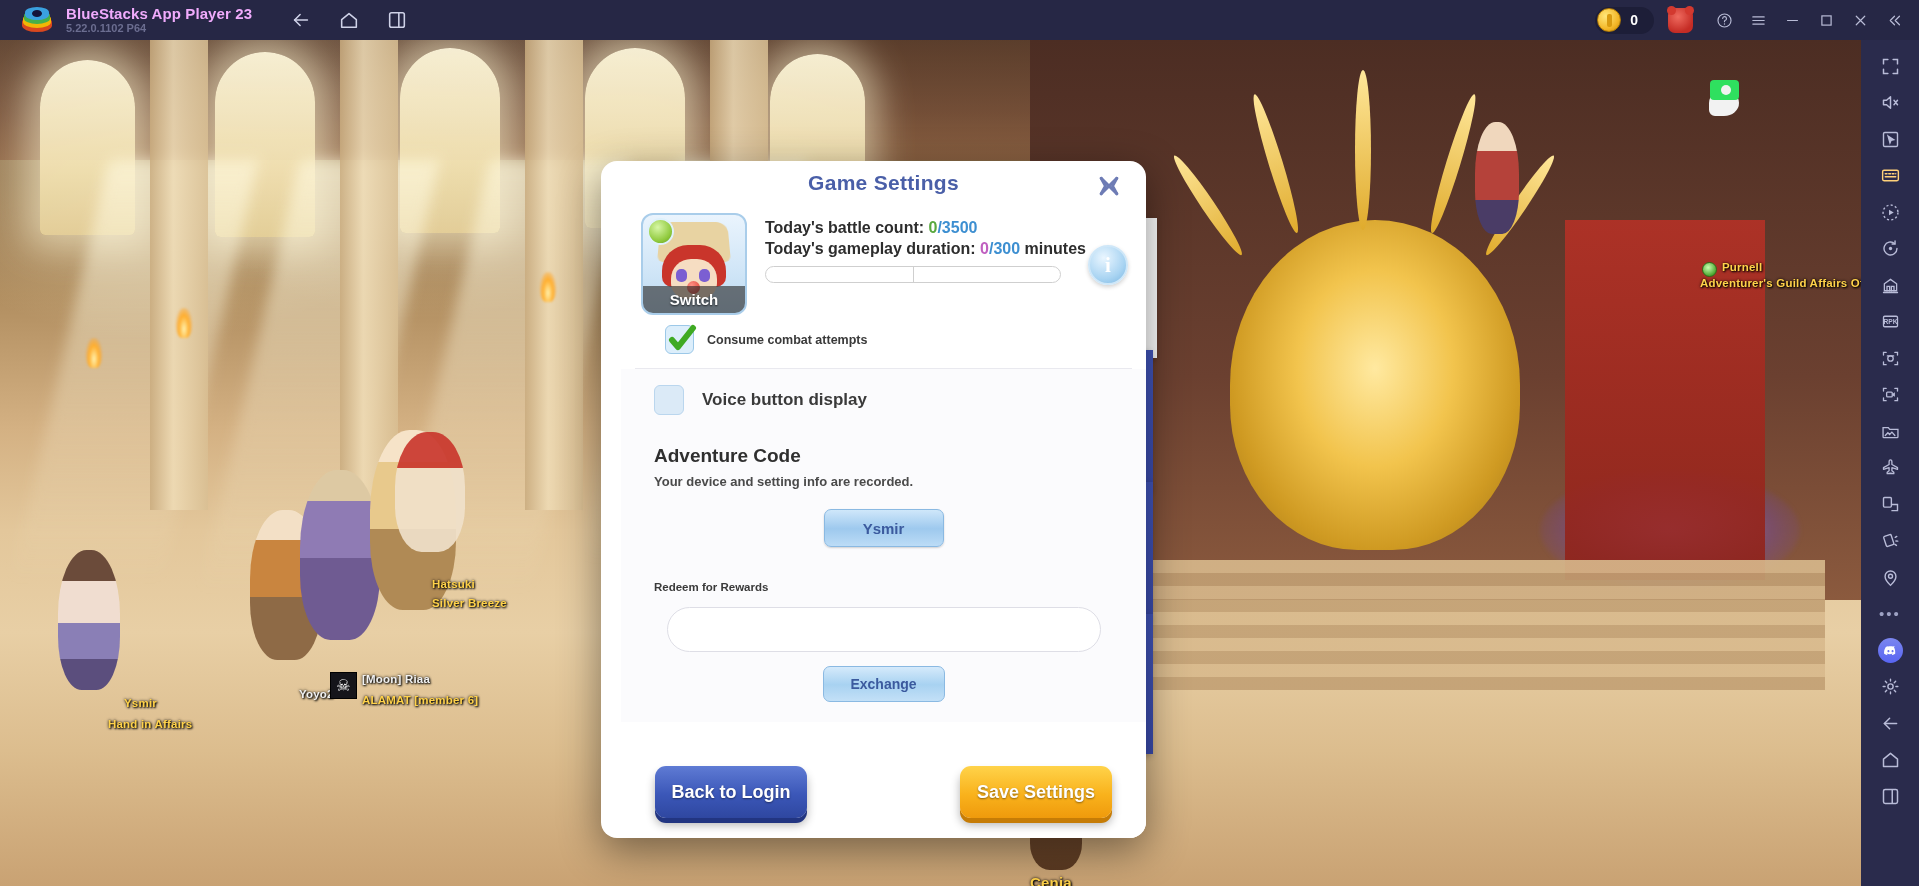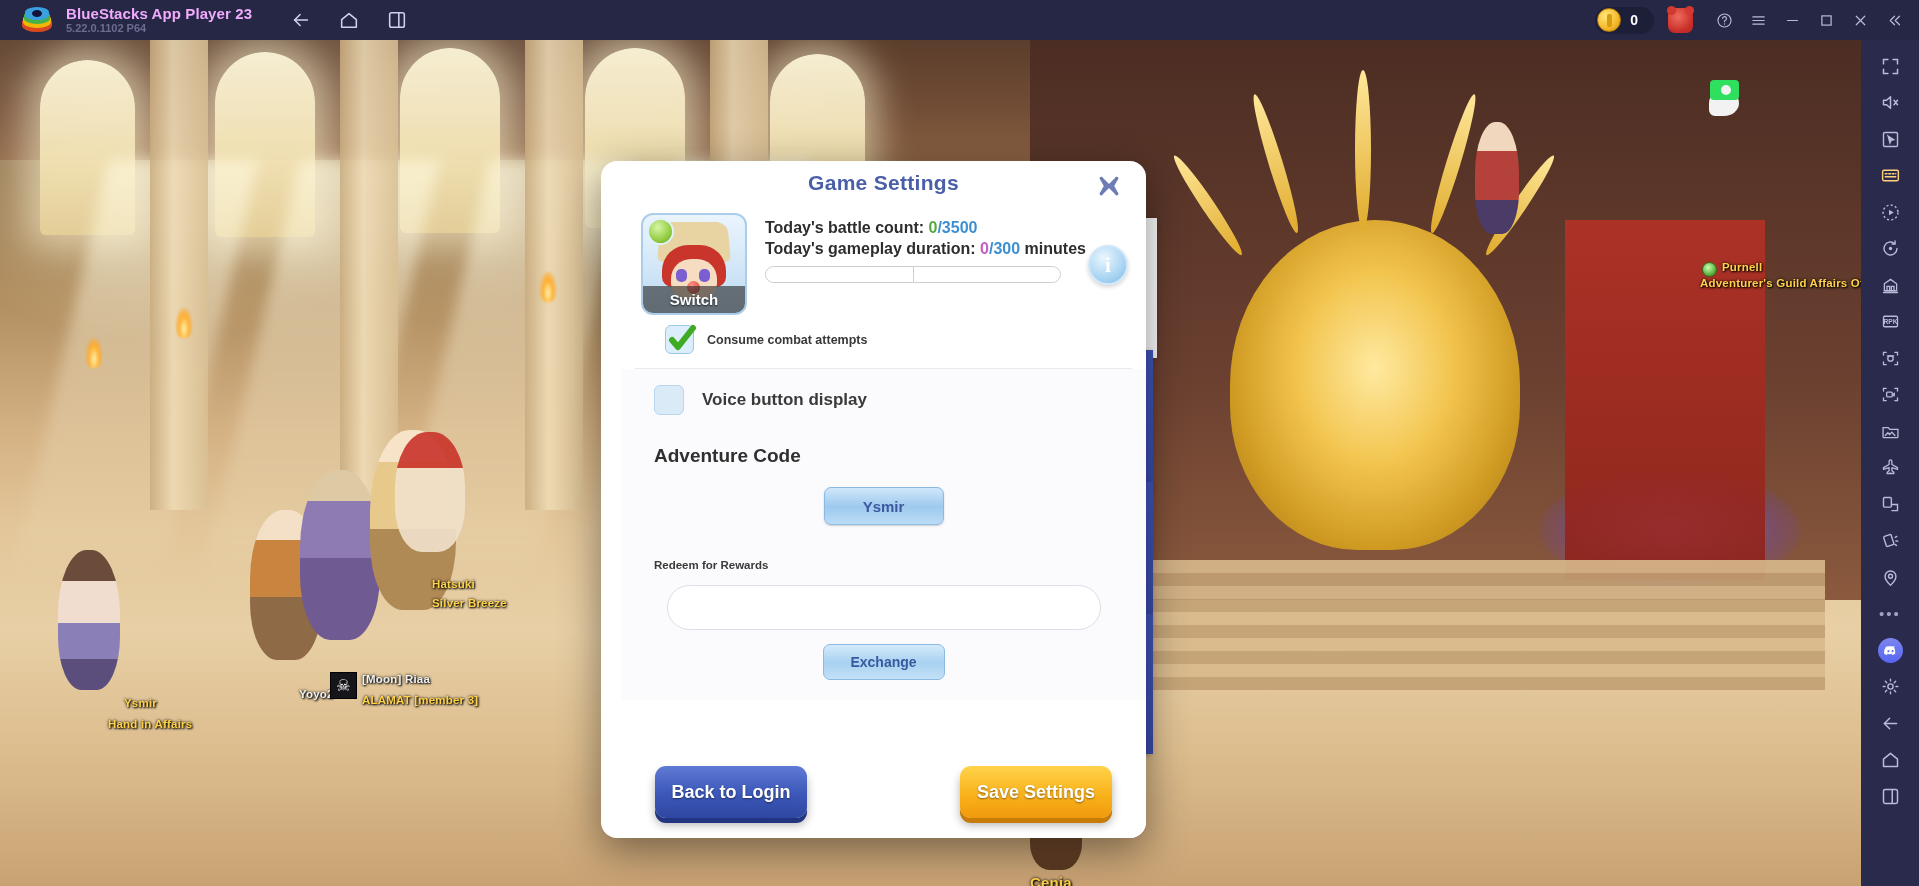--- a/index.html
+++ b/index.html
@@ -343,21 +343,21 @@
   <div class="guildicon" style="left:1702px;top:222px;"></div>
   <div class="nametag nm-gold" style="left:1722px;top:221px;">Purnell</div>
   <div class="nametag nm-gold" style="left:1700px;top:237px;">Adventurer's Guild Affairs Officer</div>
 
   <div class="nametag nm-gold" style="left:432px;top:538px;">Hatsuki</div>
   <div class="nametag nm-gold" style="left:432px;top:557px;">Silver Breeze</div>
 
   <div class="nametag nm-white" style="left:299px;top:648px;">Yoyo2</div>
   <div class="skullbox" style="left:330px;top:632px;">☠</div>
   <div class="nametag nm-white" style="left:362px;top:633px;">[Moon] Riaa</div>
-  <div class="nametag nm-gold" style="left:362px;top:654px;">ALAMAT [member 3]</div>
+  <div class="nametag nm-gold" style="left:362px;top:654px;">ALAMAT [member 6]</div>
 
   <div class="nametag nm-gold" style="left:124px;top:657px;">Ysmir</div>
   <div class="nametag nm-gold" style="left:108px;top:678px;">Hand in Affairs</div>
 
   <div class="nametag nm-gold" style="left:1030px;top:834px;font-size:15px;">Cenia</div>
 
   <div class="screenshot-badge">
     <div class="bubble"></div>
       <div class="cam"></div>
   </div>
@@ -448,20 +448,21 @@
 
       <div class="divider"></div>
 
       <div class="sec">
         <div class="voice-row">
           <div class="cb-empty"></div>
           <div class="voice-lbl">Voice button display</div>
         </div>
 
         <div class="adv-title">Adventure Code</div>
+        <div class="adv-sub">Your device and setting info are recorded.</div>
         <button class="btn-blue">Ysmir</button>
 
         <div class="redeem-lbl">Redeem for Rewards</div>
         <input class="redeem-input" type="text" placeholder="" style="">
         <button class="btn-exchange">Exchange</button>
         <div class="sec-bottom"></div>
       </div>
     </div>
 
     <div class="m-foot">

